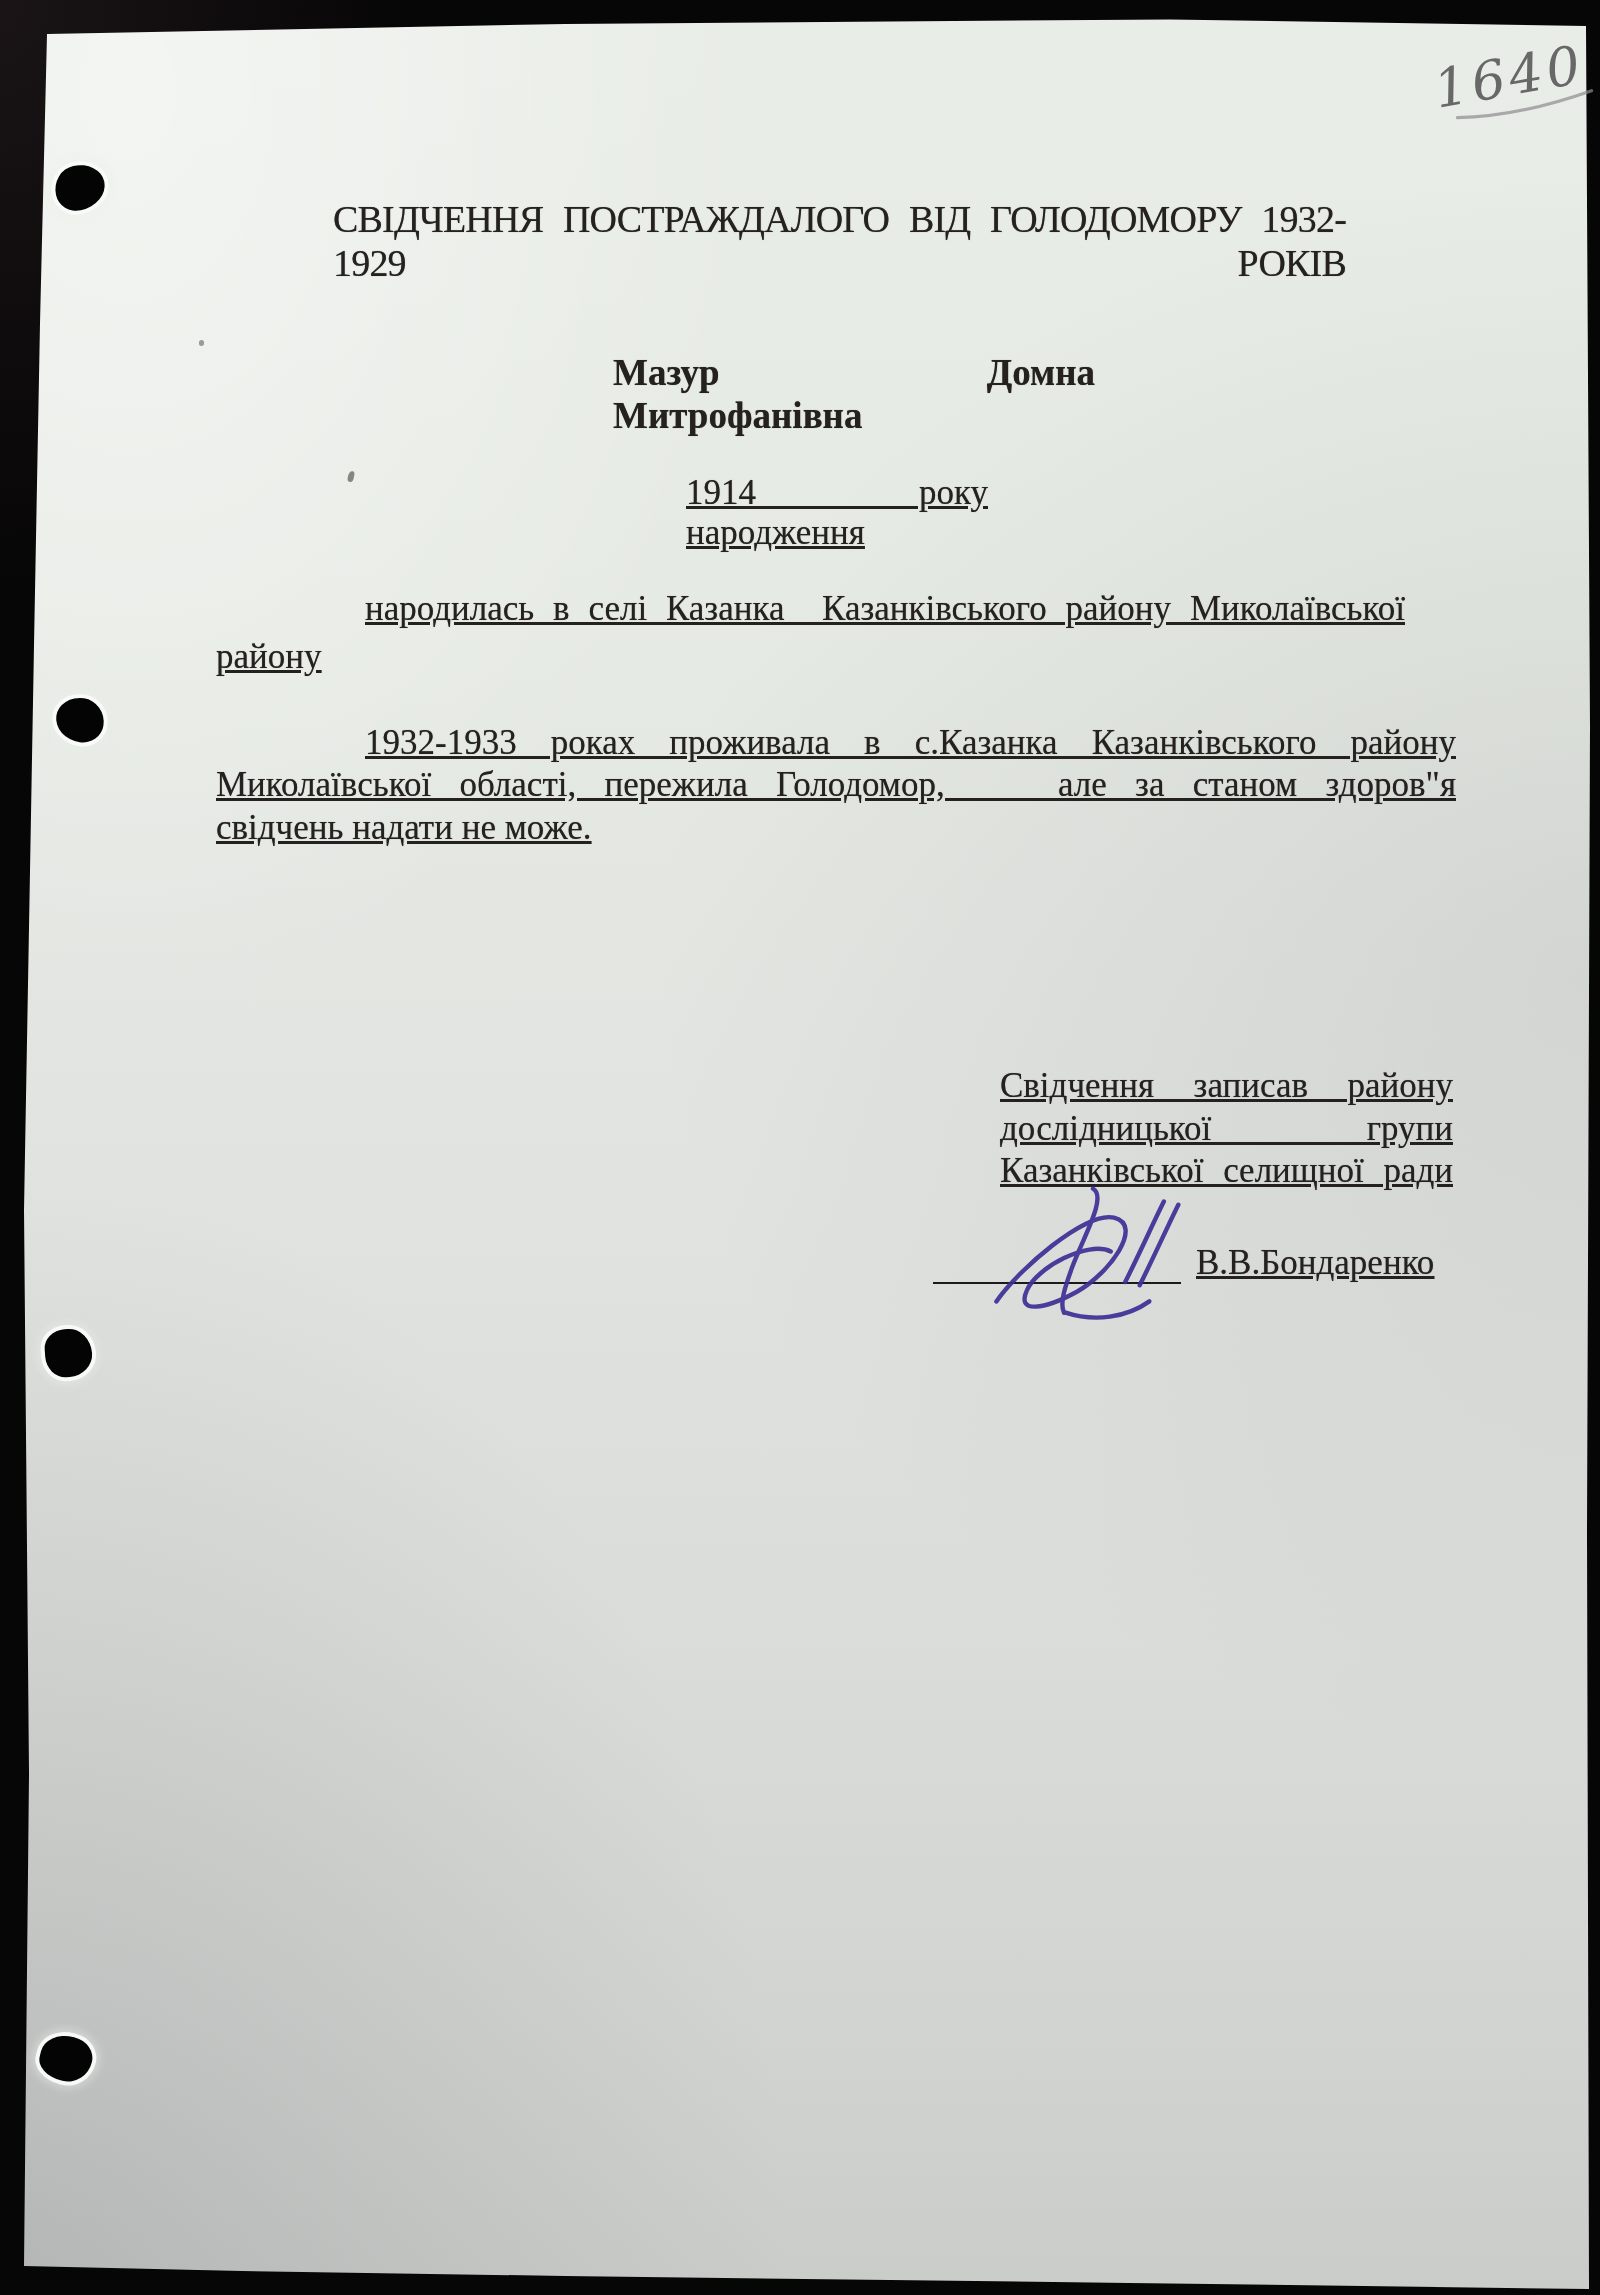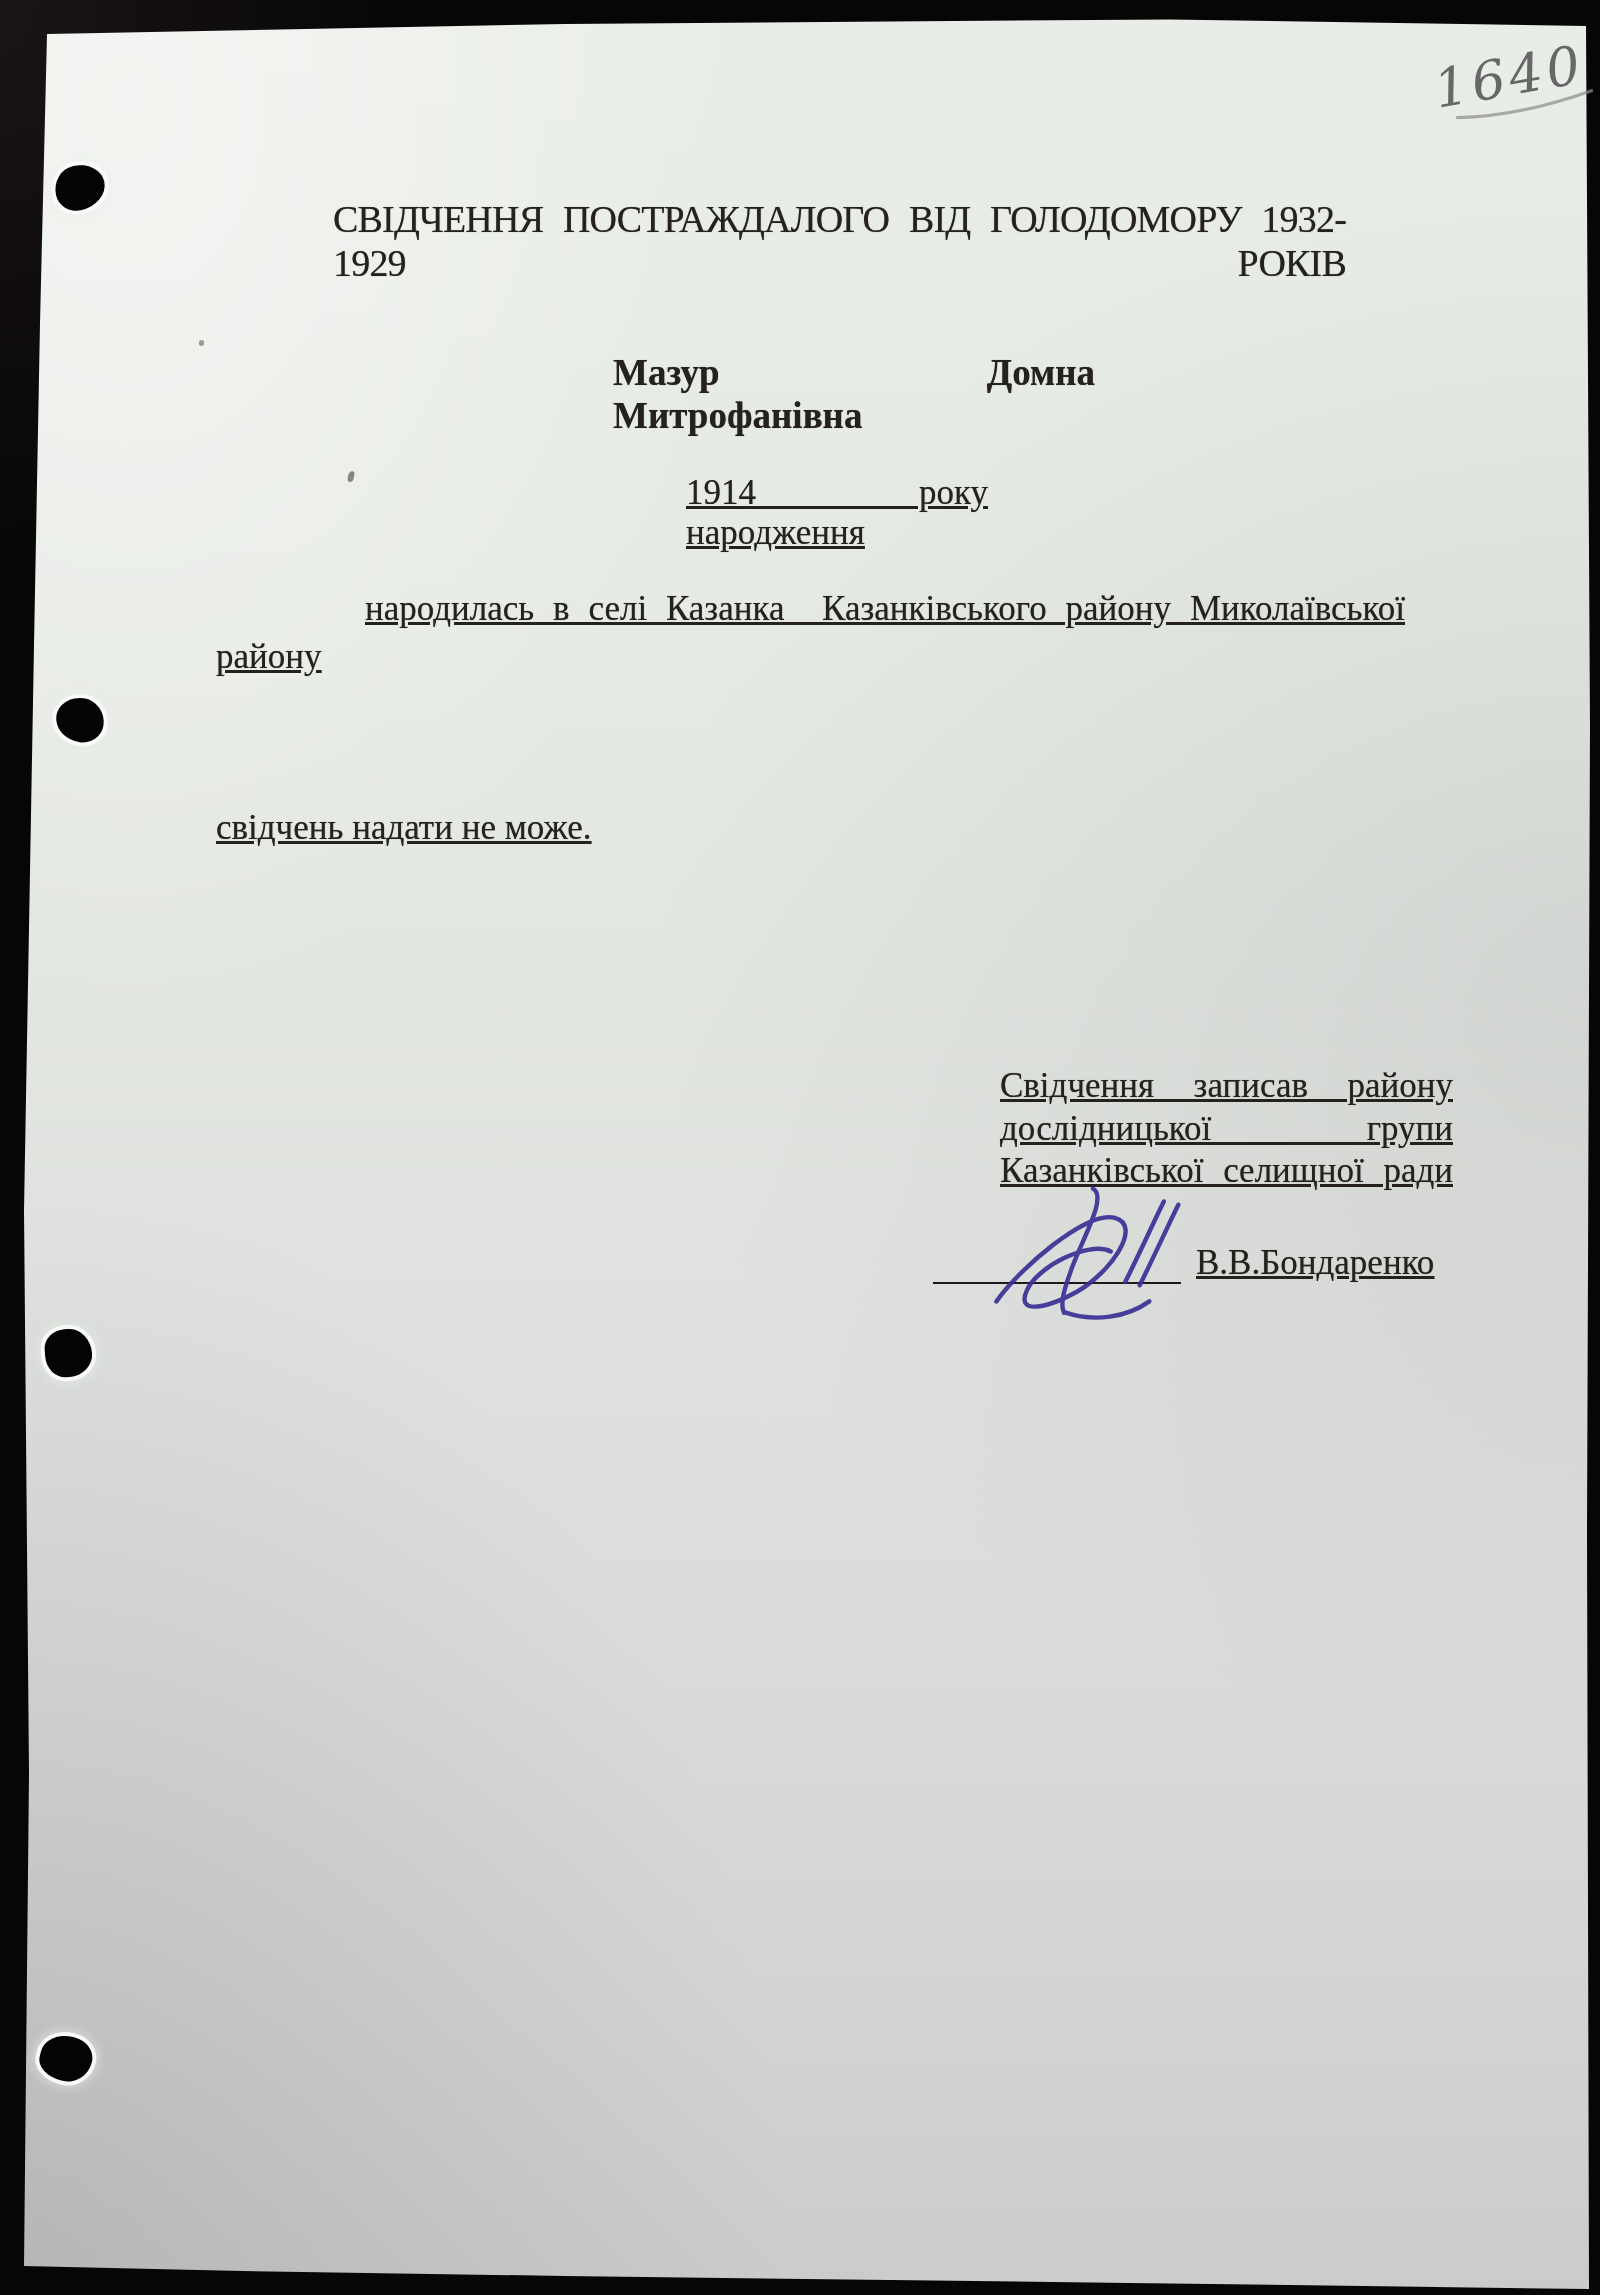--- a/index.html
+++ b/index.html
@@ -70,21 +70,23 @@
   <div class="typed title just" style="left:333px;top:198px;width:1013px;">СВІДЧЕННЯ ПОСТРАЖДАЛОГО ВІД ГОЛОДОМОРУ 1932-1929 РОКІВ</div>
 
   <div class="typed name just" style="left:613px;top:352px;width:482px;">Мазур Домна Митрофанівна</div>
 
   <div class="typed body44 just" style="left:686px;top:473px;width:302px;">1914 року народження</div>
 
   <div class="typed body44 just" style="left:365px;top:589px;width:1040px;">народилась в селі Казанка &nbsp;Казанківського району Миколаївської</div>
 
   <div class="typed body44" style="left:216px;top:637px;">району</div>
 
+  <div class="typed body44 just" style="left:365px;top:723px;width:1091px;">1932-1933 роках проживала в с.Казанка Казанківського району</div>
 
+  <div class="typed body44 just" style="left:216px;top:765px;width:1240px;">Миколаївської області, пережила Голодомор, &nbsp;&nbsp;&nbsp;але за станом здоров"я</div>
 
   <div class="typed body44" style="left:216px;top:808px;">свідчень надати не може.</div>
 
   <div class="typed body44 just" style="left:1000px;top:1066px;width:453px;">Свідчення записав району</div>
 
   <div class="typed body44 just" style="left:1000px;top:1151px;width:453px;">Казанківської селищної ради</div>
 
   <div class="typed body44 just" style="left:1000px;top:1109px;width:453px;">дослідницької групи</div>
 
   <div class="sig-underline"></div>

